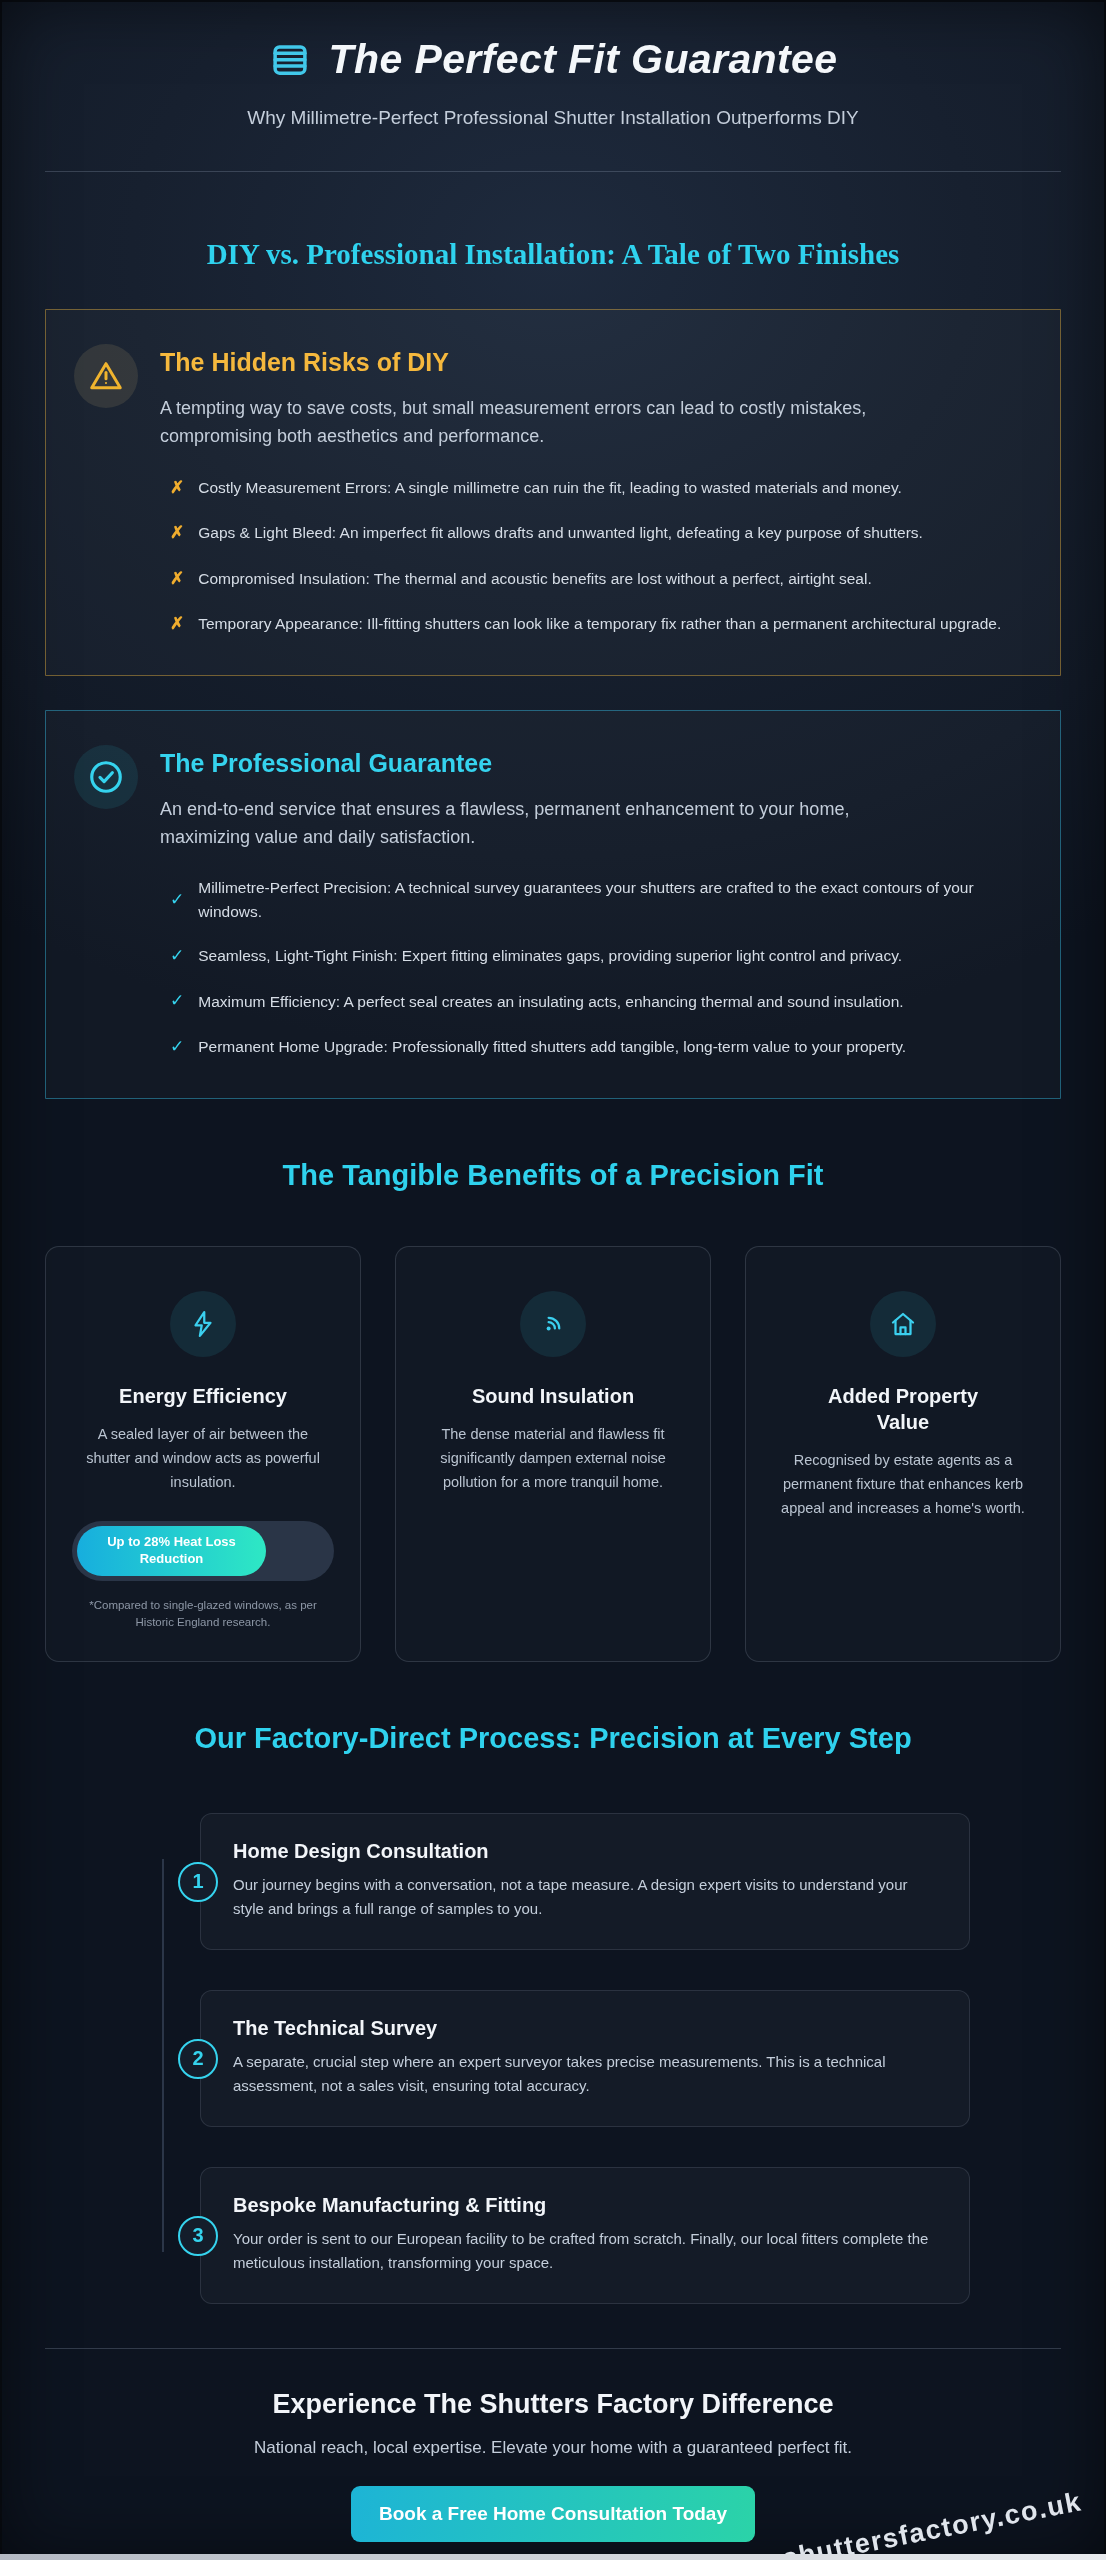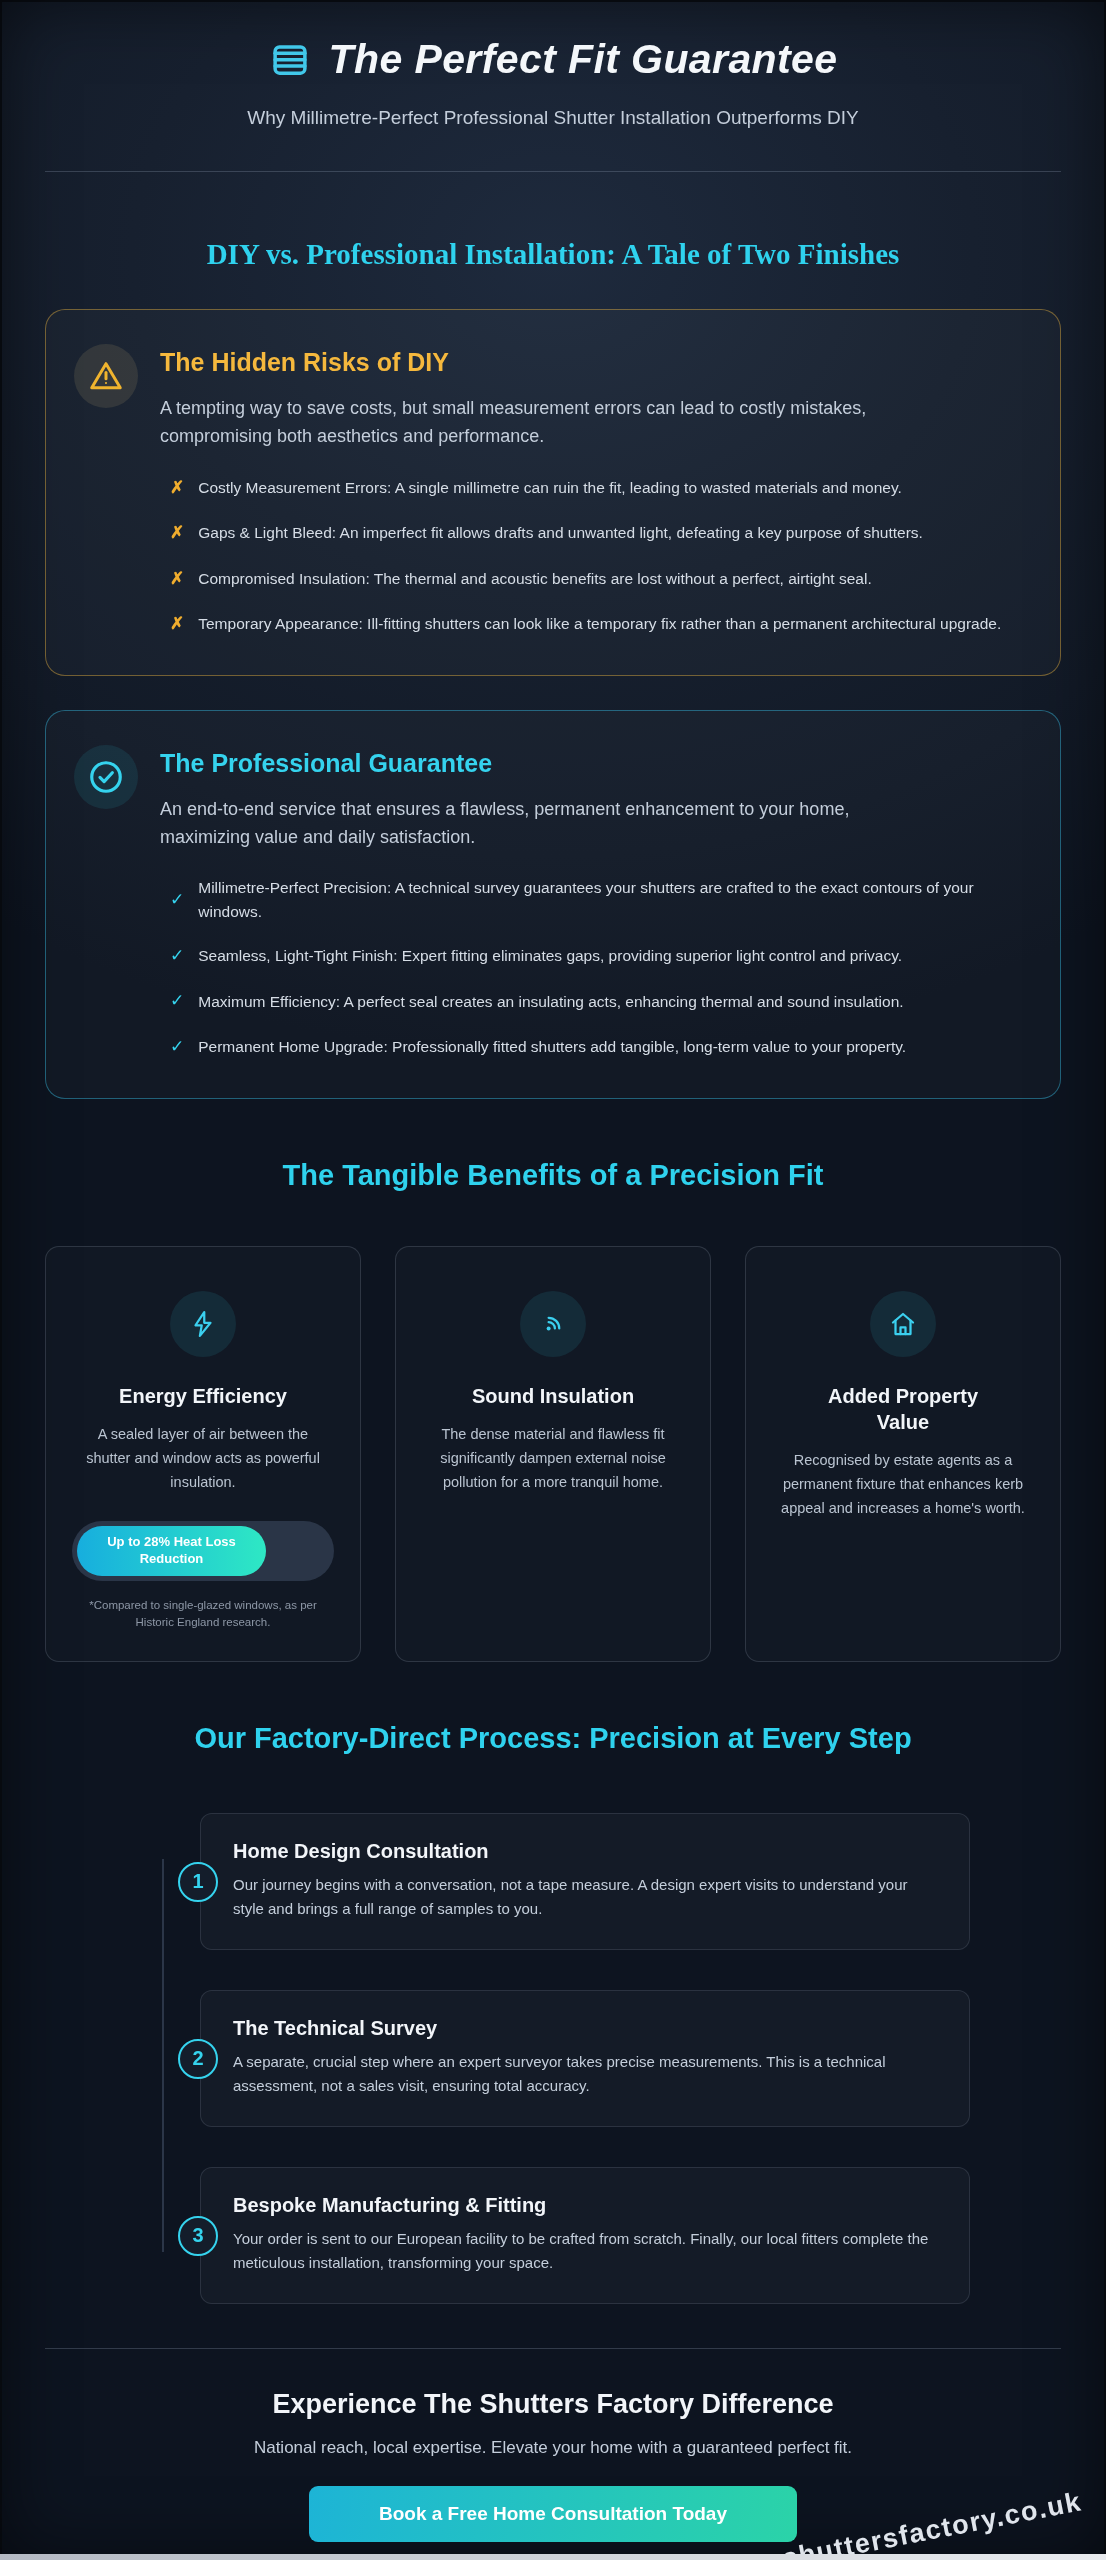--- a/index.html
+++ b/index.html
@@ -27,21 +27,21 @@
   
   h2.section { color:#2fd2ee; font-size:29px; font-weight:800; text-align:center; line-height:1.28; }
   .cmp-heading { max-width:800px; margin:64px auto 0;font-family:Liberation Serif, serif; }
   .benefits-heading { margin:58px auto 0; }
   .process-heading { margin:58px auto 0; font-size:30px; }
 
   
   .card {
     width:1016px; margin:36px auto 0;
     background:rgba(255,255,255,0.025);
-    border-radius:20px;
+    border-radius:1px;
     padding:34px 44px 38px 28px;
     display:flex; gap:22px;
   }
   .diy-card { border:1px solid rgba(244,186,61,0.42); }
   .pro-card { border:1px solid rgba(56,197,238,0.42); margin-top:34px; }
   .card-icon {
     flex:none; width:64px; height:64px; border-radius:50%;
     display:flex; align-items:center; justify-content:center;
   }
   .warn-bg { background:rgba(200,180,120,0.14); }
@@ -111,21 +111,21 @@
   }
   .step-card h4 { margin:0; font-size:20px; font-weight:800; color:#f2f5f9; }
   .step-card p { margin:10px 0 0; font-size:15px; line-height:1.6; color:#c4cedb; max-width:705px; }
 
   
   .footer-divider { margin-top:44px; }
   .footer-heading { margin:40px 0 0; text-align:center; font-size:27px; font-weight:800; color:#f2f5f9; }
   .footer-sub { margin:18px 0 0; text-align:center; font-size:17px; color:#c4cedb; }
   .cta {
     display:block; margin:28px auto 0;
-    width:488px; height:56px;
+    width:404px; height:56px;
     border:none; border-radius:9px;
     background:linear-gradient(100deg,#1db4d6 0%,#2bd3a8 100%);
     color:#ffffff; font-size:19px; font-weight:700;
     font-family:"Liberation Sans", sans-serif;
     cursor:pointer;
   }
   .watermark {
     position:absolute; right:22px; bottom:14px;
     transform:rotate(-11deg); transform-origin:center;
     font-size:27px; font-weight:700; letter-spacing:1.5px;

